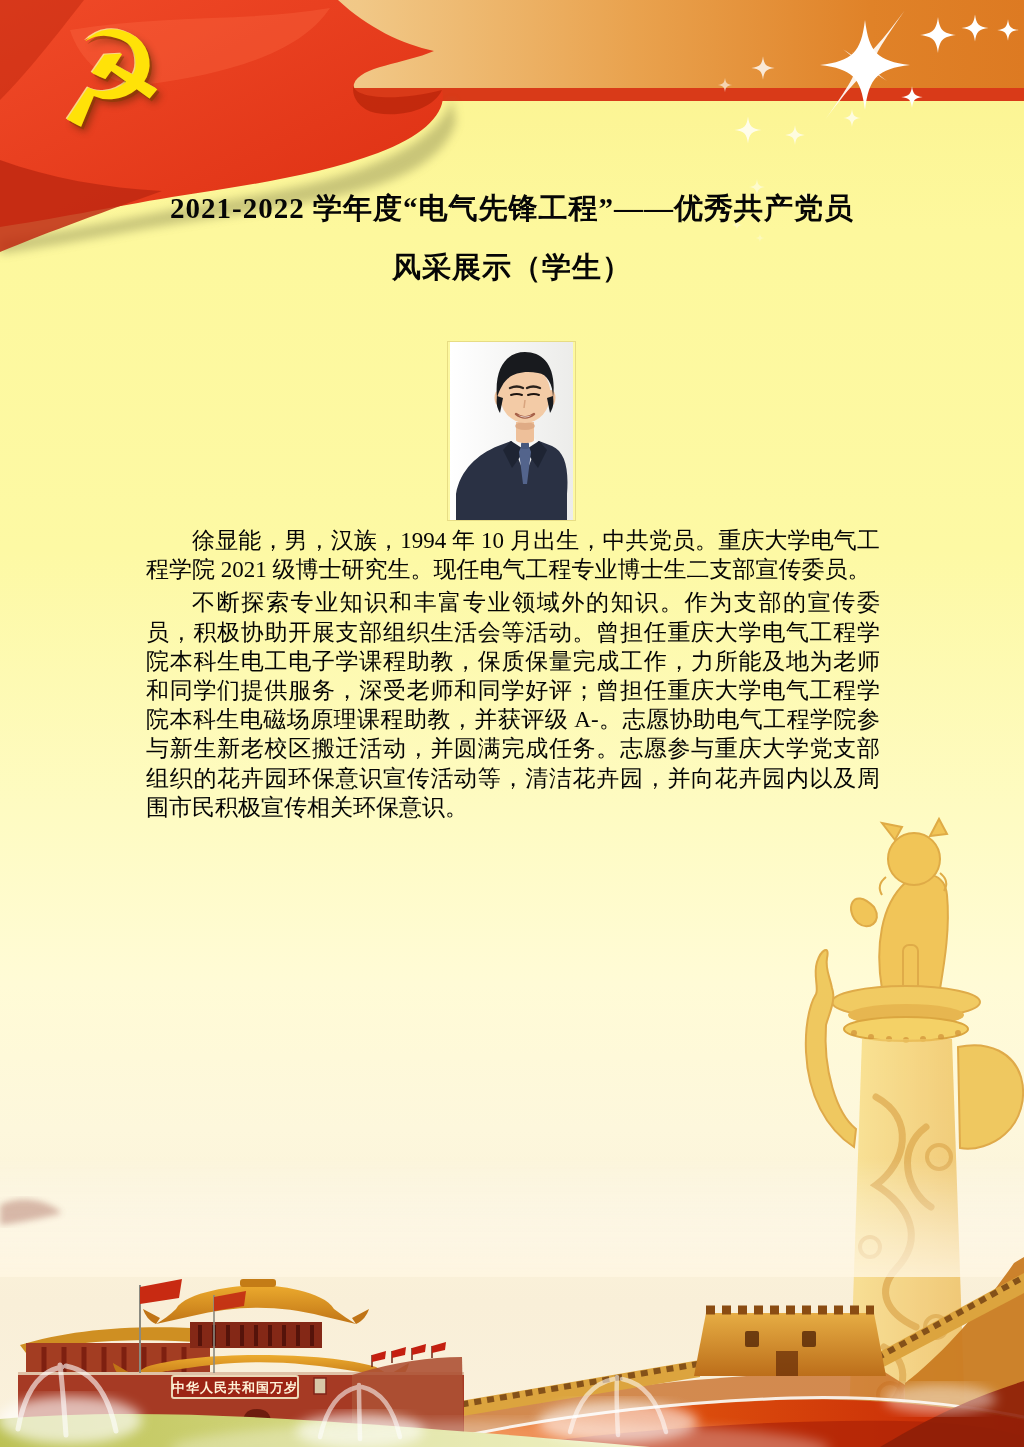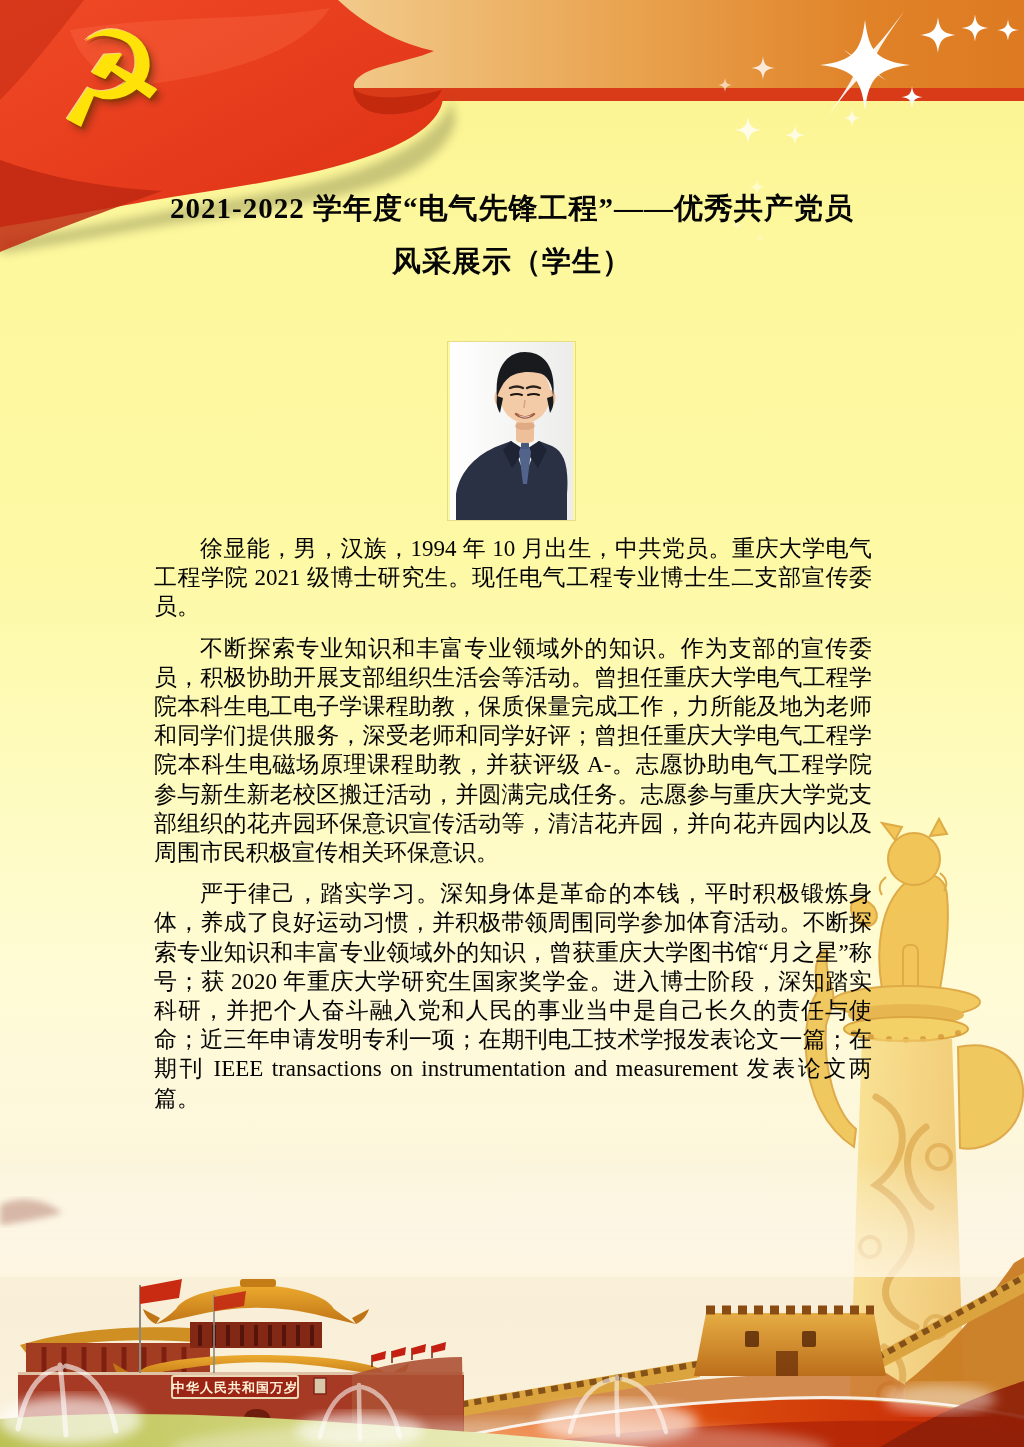--- a/index.html
+++ b/index.html
@@ -28,36 +28,36 @@
     text-shadow:2px 3px 0 rgba(122,62,0,.5), 4px 6px 7px rgba(70,35,0,.45), -1px -1px 0 rgba(255,250,160,.8);
   }
   .sparkle-svg{left:600px;top:0;}
 
   
   .title-line{
     position:absolute;left:0;width:1024px;text-align:center;
     font-weight:bold;font-size:29px;color:#060606;letter-spacing:1px;
   }
   .t1{top:189px;}
-  .t2{top:242px;}
+  .t2{top:248px;}
   .t3{top:295px;letter-spacing:3px;}
 
   
   .photo{
     position:absolute;left:448px;top:342px;width:127px;height:178px;
     box-shadow:0 0 0 1px rgba(190,170,80,.35);
   }
 
   
   .body-text{
     position:absolute;left:142px;top:522px;width:742px;
     font-size:23px;line-height:29.2px;color:#050505;
     text-align:justify;
   }
-  .body-text p{margin:12px;text-indent:2em;}
+  .body-text p{margin:4px;text-indent:2em;}
 
   
   .huabiao-svg{left:754px;top:807px;}
   .scene-svg{left:0;top:1117px;}
 </style>
 </head>
 <body>
 
 <div class="page">
 
@@ -331,16 +331,15 @@
       </g>
       <path d="M75,58 L74,66" stroke="#d8a47e" stroke-width="1.5" fill="none"></path>
       <path d="M66,72 Q75,79 84,72" stroke="#a66048" stroke-width="2.4" fill="none" stroke-linecap="round"></path>
       <path d="M68,73 Q75,78 82,73 Q75,76.5 68,73 Z" fill="#fdfdfd" opacity="0.9"></path>
     </g>
   </svg>
 
   <div class="body-text">
     <p>徐显能，男，汉族，1994 年 10 月出生，中共党员。重庆大学电气工程学院 2021 级博士研究生。现任电气工程专业博士生二支部宣传委员。</p>
     <p>不断探索专业知识和丰富专业领域外的知识。作为支部的宣传委员，积极协助开展支部组织生活会等活动。曾担任重庆大学电气工程学院本科生电工电子学课程助教，保质保量完成工作，力所能及地为老师和同学们提供服务，深受老师和同学好评；曾担任重庆大学电气工程学院本科生电磁场原理课程助教，并获评级 A-。志愿协助电气工程学院参与新生新老校区搬迁活动，并圆满完成任务。志愿参与重庆大学党支部组织的花卉园环保意识宣传活动等，清洁花卉园，并向花卉园内以及周围市民积极宣传相关环保意识。</p>
-    <p>严于律己，踏实学习。深知身体是革命的本钱，平时积极锻炼身体，养成了良好运动习惯，并积极带领周围同学参加体育活动。不断探索专业知识和丰富专业领域外的知识，曾获重庆大学图书馆“月之星”称号；获 2020 年重庆大学研究生国家奖学金。进入博士阶段，深知踏实科研，并把个人奋斗融入党和人民的事业当中是自己长久的责任与使命；近三年申请发明专利一项；在期刊电工技术学报发表论文一篇；在期刊 IEEE transactions on instrumentation and measurement 发表论文两篇。</p>
   </div>
 
 </div>
 
 </body></html>

